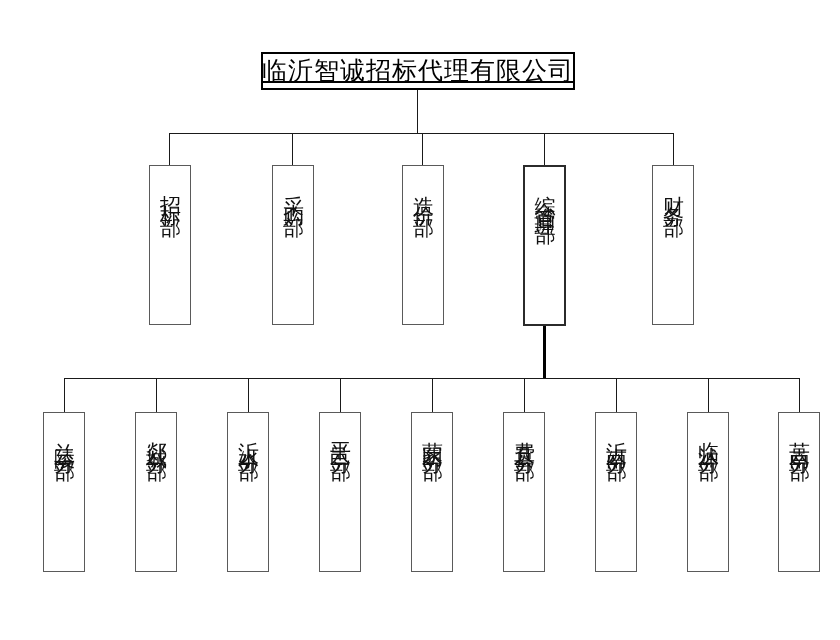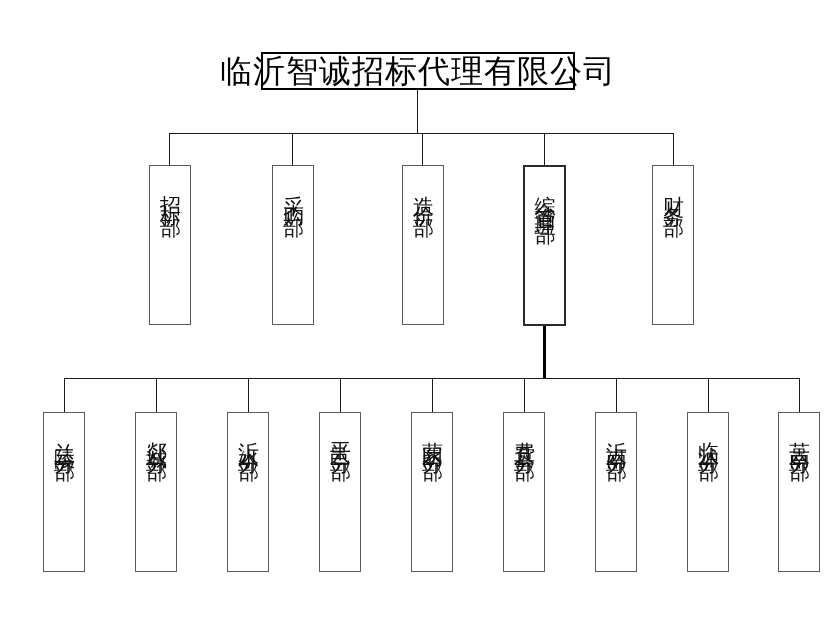--- a/index.html
+++ b/index.html
@@ -27,25 +27,26 @@
     display: flex;
     align-items: flex-start;
     justify-content: center;
   }
 
   .node-root {
     border: 2px solid #000000;
     align-items: center;
   }
   .node-root .node-label {
-    font-size: 32px;
+    font-size: 25px;
     line-height: 30px;
     letter-spacing: 1px;
     color: #000000;
     white-space: nowrap;
+    text-decoration: underline;
   }
 
   .node-dept {
     border: 1px solid #5a5a5a;
   }
   .node-dept.emphasis {
     border: 2px solid #2b2b2b;
   }
 
   .node-branch {

